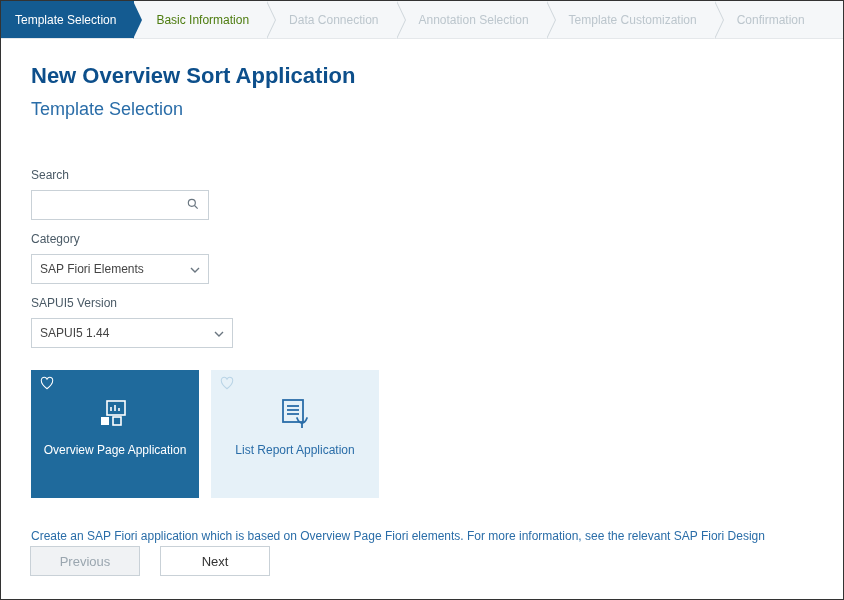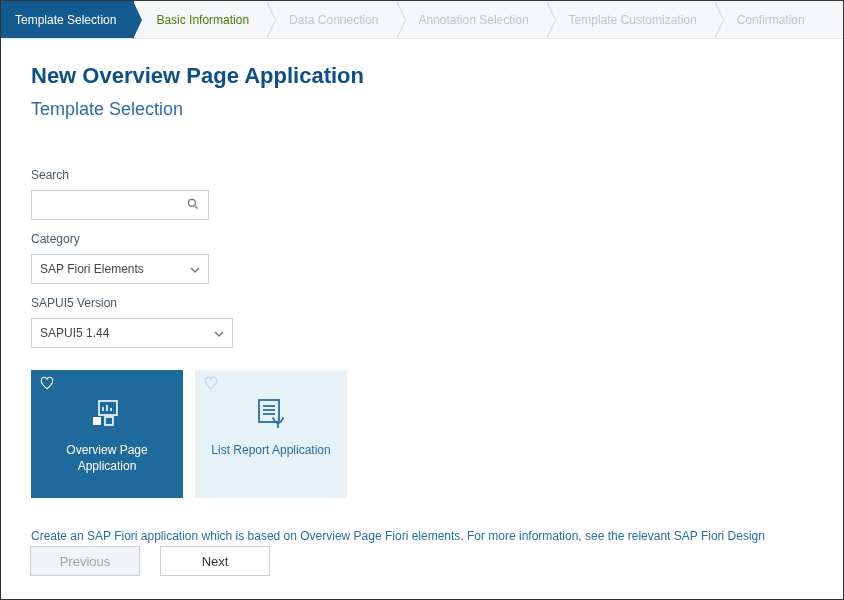--- a/index.html
+++ b/index.html
@@ -127,21 +127,21 @@
   .col-cat    .select-wrap { width: 178px; text-align: right; }
   .col-sort   .select-wrap { width: 178px; }
   .col-ver    .select-wrap { width: 202px; }
 
   
   .tiles {
     display: flex;
     gap: 12px;
   }
   .tile {
-    width: 152px;
+    width: 168px;
     height: 128px;
     position: relative;
     padding: 8px;
     display: flex;
     flex-direction: column;
     align-items: center;
     justify-content: flex-start;
     cursor: pointer;
   }
   .tile.selected {
@@ -222,21 +222,21 @@
   </div>
   <div class="wizard-step">
     <span>Template Customization</span>
   </div>
   <div class="wizard-step">
     <span>Confirmation</span>
   </div>
 </div>
 
 <div class="content">
-  <h1 class="page-title">New Overview Page Application</h1>
+  <h1 class="page-title">New Overview Sort Application</h1>
   <h2 class="page-subtitle">Template Selection</h2>
 
   <div class="filters">
 
     <div class="filter-col col-search">
       <span class="filter-label">Search</span>
       <div class="input-wrap">
         <input type="text" value="" style="">
         <span class="search-icon">
           <svg viewBox="0 0 24 24" fill="none" stroke="#6a7680" stroke-width="2">

